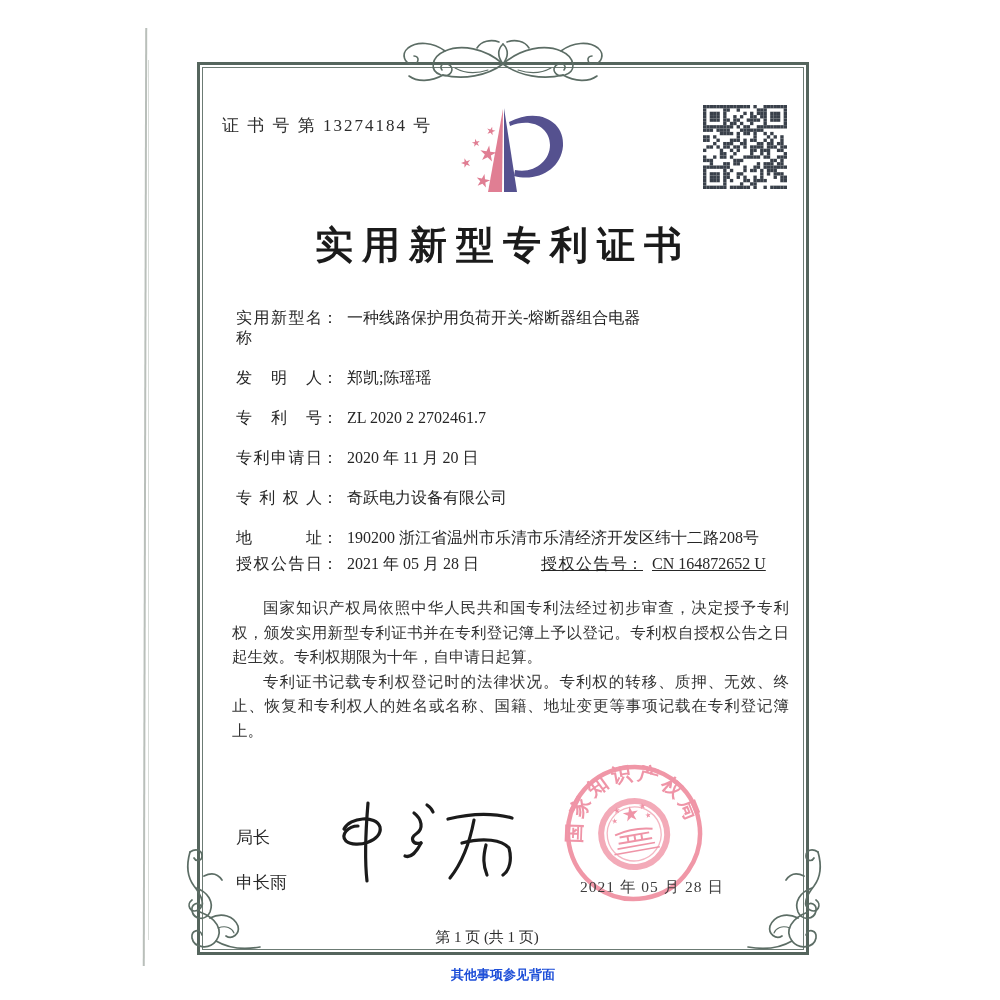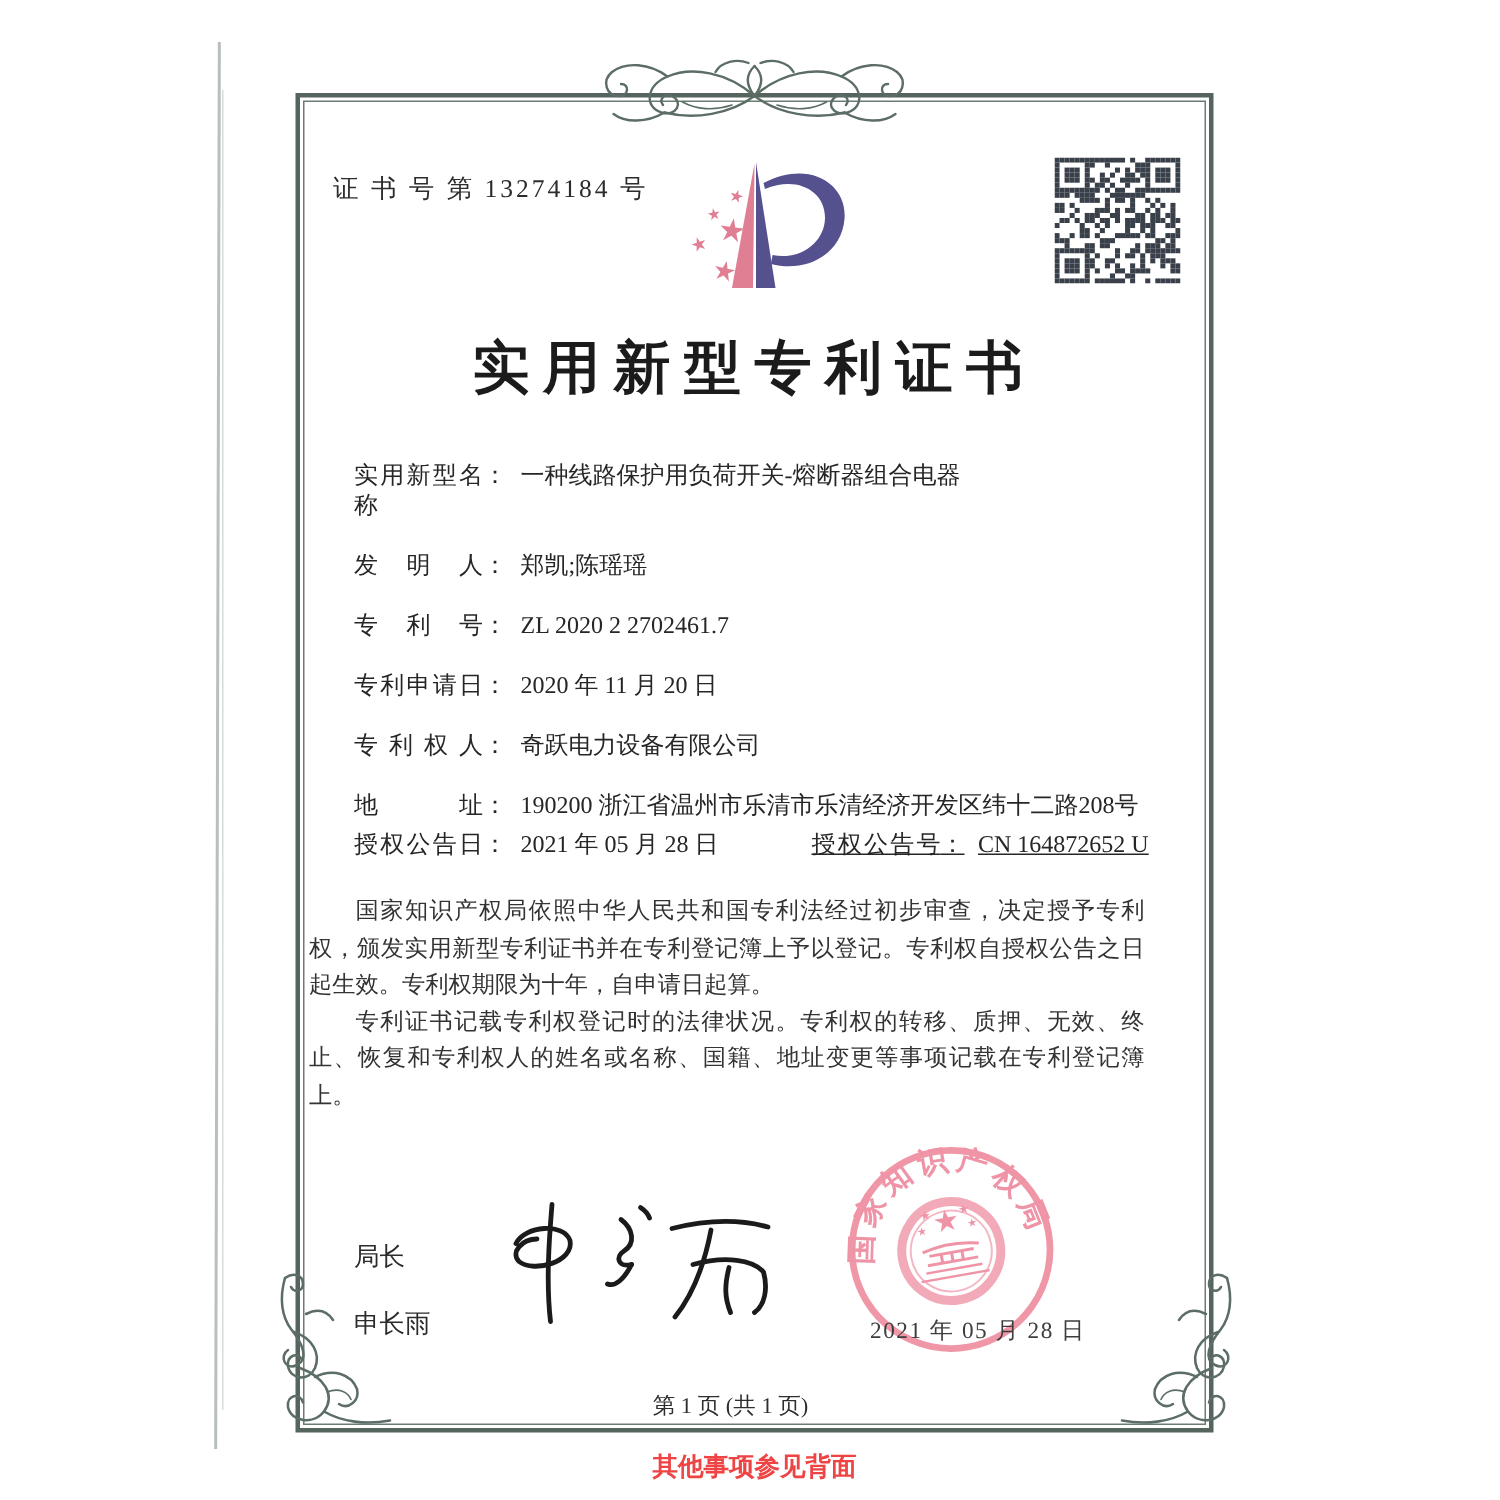--- a/index.html
+++ b/index.html
@@ -27,33 +27,33 @@
   .fields{left:236px;top:308px;width:548px;font-size:16px;line-height:20px;color:#262626;}
   .frow{margin-bottom:20px;display:flex;align-items:flex-start;}
   .frow.address{margin-bottom:6px;}
   .flabel{display:inline-block;width:86px;text-align:justify;text-align-last:justify;flex:none;}
   .fcolon{flex:none;margin-right:9px;}
   .fvalue{display:inline-block;}
   .addr-val{width:426px;}
   .pair2{margin-left:62px;display:flex;text-decoration:underline;}
   .pair2 .flabel{width:86px;}
   
-  .paras{left:206px;top:596px;width:557px;font-size:15.5px;line-height:24.5px;
+  .paras{left:232px;top:596px;width:557px;font-size:15.5px;line-height:24.5px;
          text-align:justify;color:#333;font-family:Liberation Serif, serif;}
   .paras p{margin:0;text-indent:2em;}
   
   .sig-title{left:236px;top:826px;font-size:17px;color:#2b2b2b;font-family:Liberation Sans, sans-serif;}
   .sig-name{left:236px;top:855px;font-size:17px;color:#2b2b2b;font-family:"Liberation Sans","DejaVu Sans",sans-serif;margin-top:16px;}
   .signature{left:328px;top:793px;}
   
   .seal{left:549px;top:748px;opacity:.92;}
   .seal-date{left:580px;top:877px;font-size:15.5px;letter-spacing:1px;color:#3d3d3d;}
   
   .page-info{left:197px;top:928px;width:580px;text-align:center;font-size:15px;color:#2e2e2e;}
-  .back-note{left:197px;top:966px;width:612px;text-align:center;font-size:17px;color:#ef4444;font-weight:bold;}
+  .back-note{left:197px;top:966px;width:612px;text-align:center;font-size:13px;color:#1d4ed8;font-weight:bold;}
   .ornament-top{left:392px;top:37px;}
   .flourish-bl{left:182px;top:848px;}
   .flourish-br{left:742px;top:848px;transform:scaleX(-1);}
 </style>
 </head>
 <body>
 
 <div class="abs page-edge"></div>
 <div class="abs page-edge2"></div>
 

